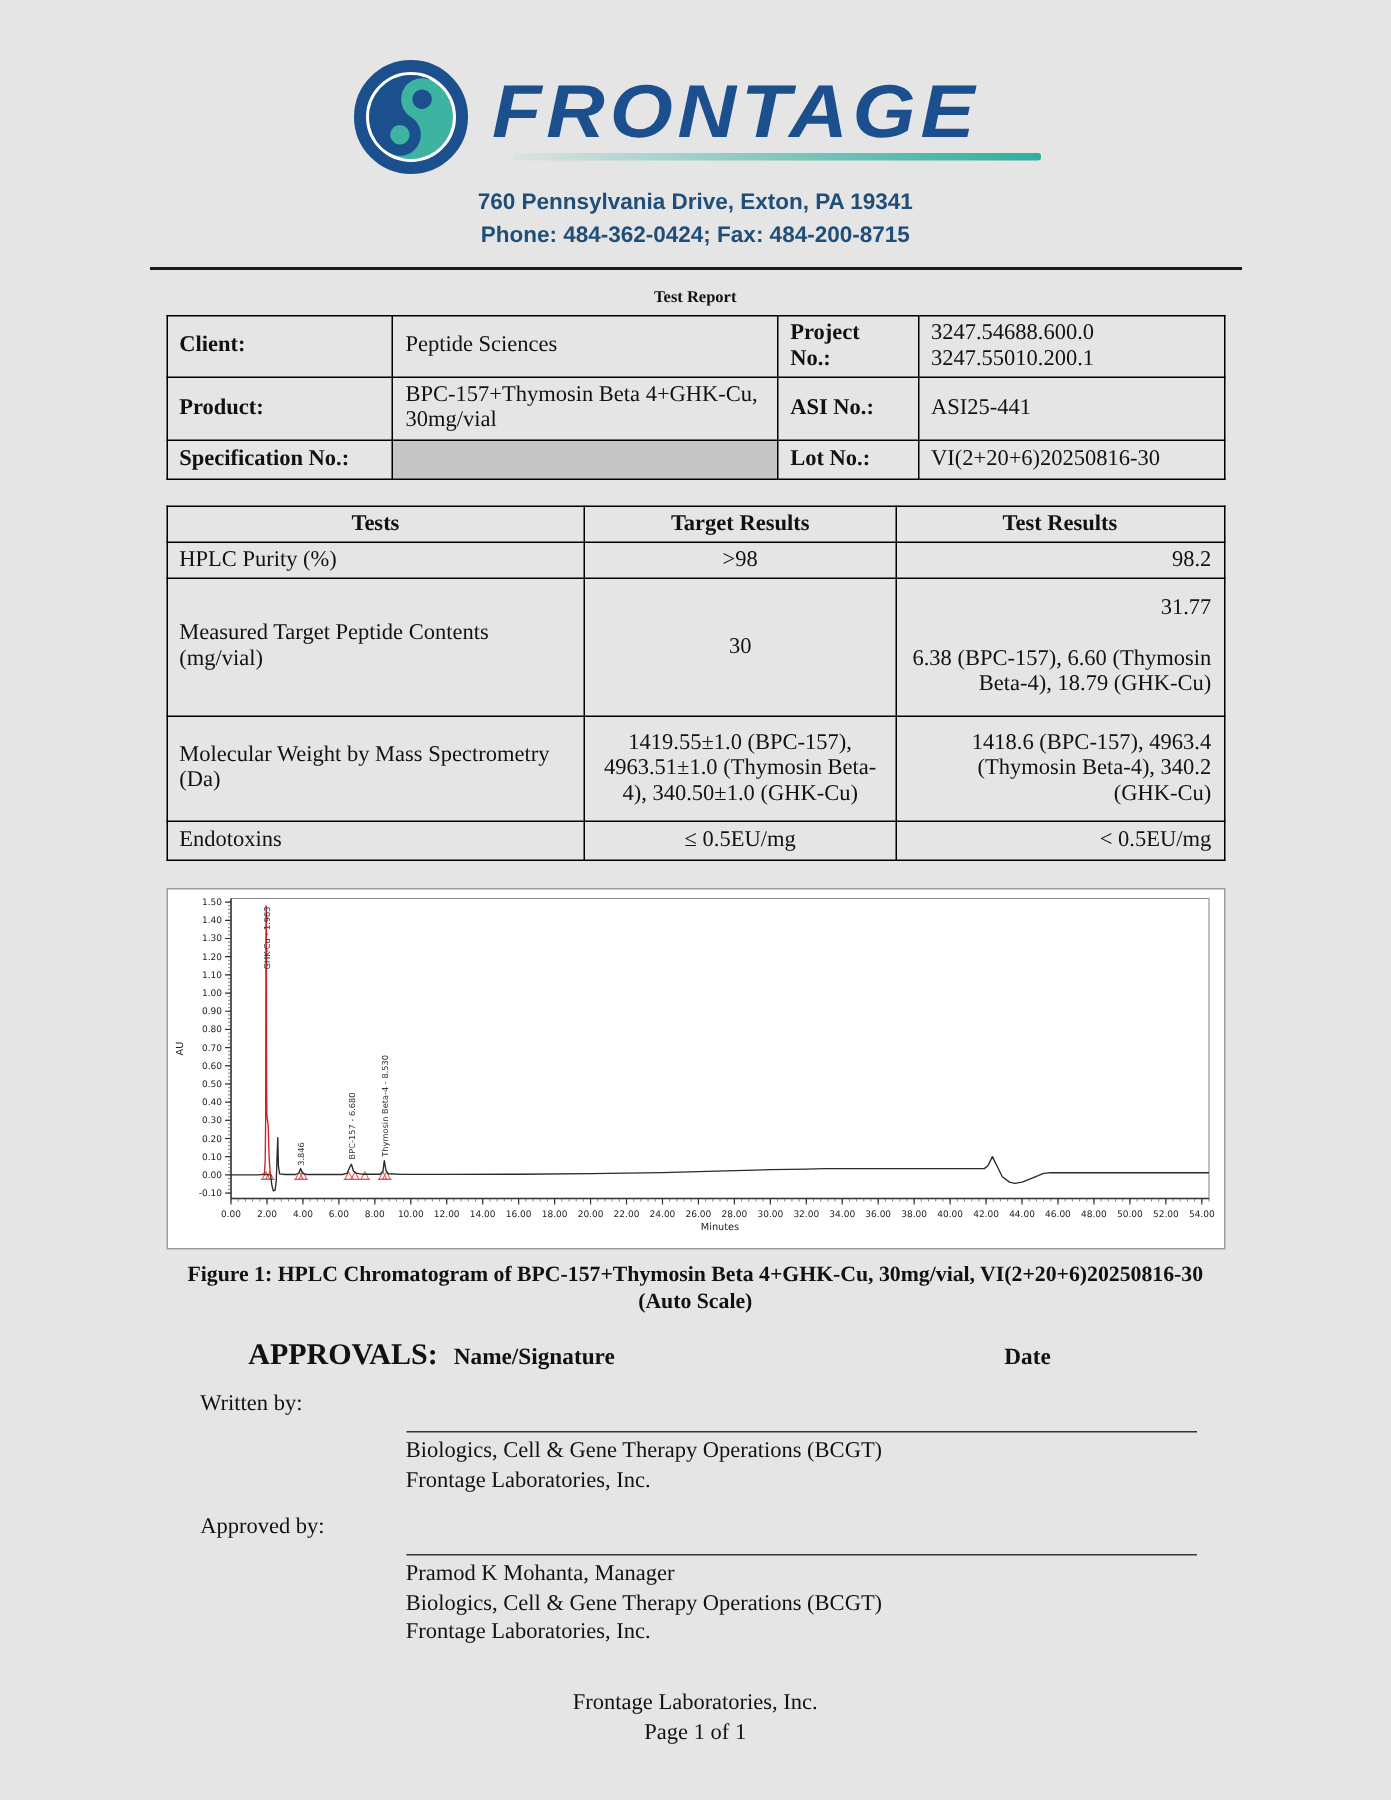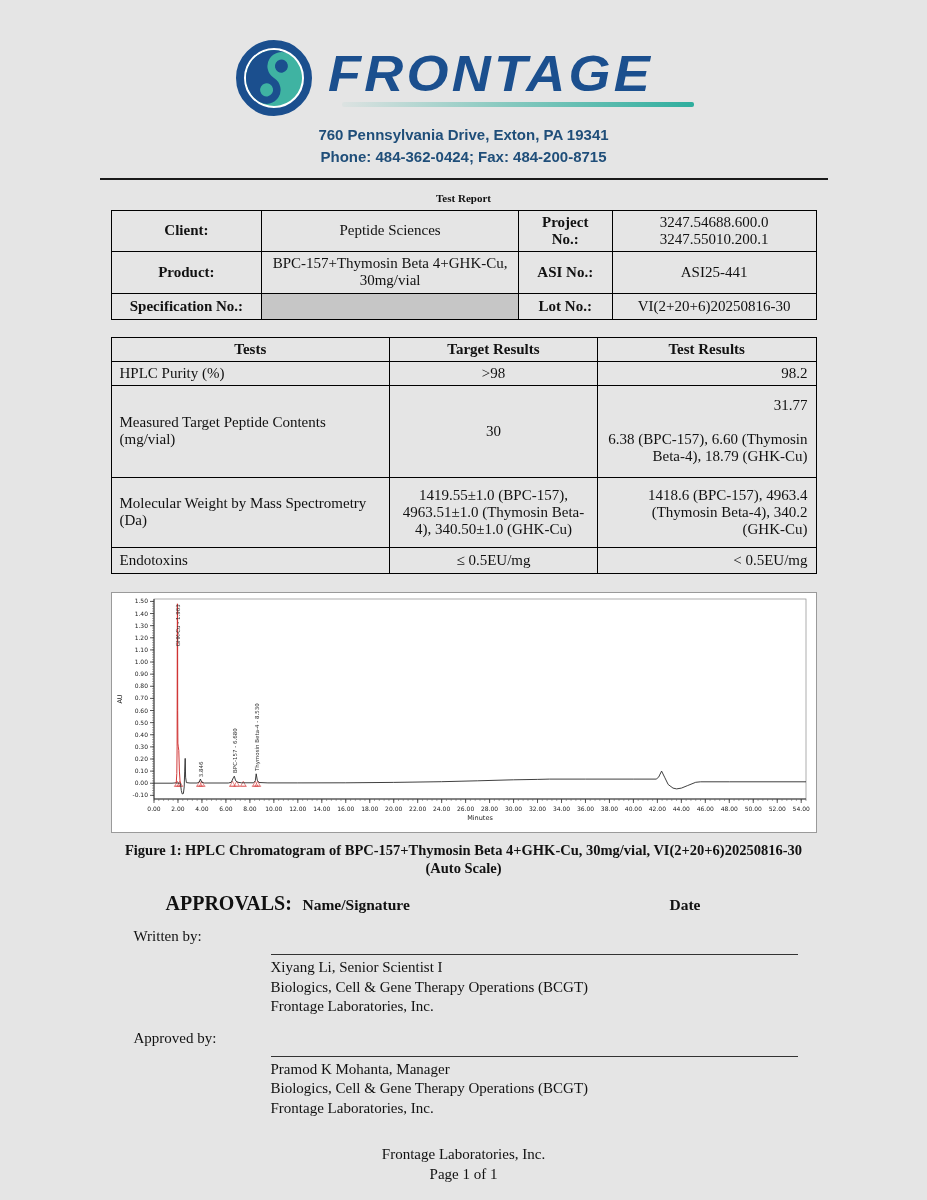--- a/index.html
+++ b/index.html
@@ -25,21 +25,21 @@
   .addr {
     text-align:center; font-family:"Liberation Sans", sans-serif; font-weight:bold;
     font-size:15px; color:#1f4e79; line-height:1.45; margin-top:6px;
   }
   .head-rule { width:728px; margin:10px auto 0 auto; border-top:2px solid #1a1a1a; }
   
   .report-title { text-align:center; font-size:11px; font-weight:bold; margin-top:12px; }
   
   table { border-collapse:collapse; width:706px; margin:6px auto 0 auto; font-size:15px; }
   td, th { border:1px solid #000; padding:3px 8px; vertical-align:middle; }
-  .info-table { margin-top:6px;text-align:center; }
+  .info-table { margin-top:6px; }
   .info-table td.lbl { font-weight:bold; width:151px; }
   .info-table td.val1 { width:257px; }
   .info-table td.lbl2 { font-weight:bold; width:94px; }
   .info-table td.val2 { width:204px; }
   .info-table tr:nth-child(1) td { height:40px; }
   .info-table tr:nth-child(2) td { height:42px; }
   .info-table tr:nth-child(3) td { height:26px; }
   .prelines { white-space:pre-line; }
   .redacted { background:#c6c6c6; }
   .results-table { margin-top:17px; }
@@ -504,21 +504,20 @@
 
   <div class="approvals">
     <div class="appr-head">
       <span class="appr-title">APPROVALS:</span>
       <span class="appr-namesig">Name/Signature</span>
       <span class="appr-date">Date</span>
     </div>
 
     <div class="by-label">Written by:</div>
     <div class="sig-block">
-      <div>Xiyang Li, Senior Scientist I</div>
       <div>Biologics, Cell &amp; Gene Therapy Operations (BCGT)</div>
       <div>Frontage Laboratories, Inc.</div>
     </div>
 
     <div class="by-label">Approved by:</div>
     <div class="sig-block">
       <div>Pramod K Mohanta, Manager</div>
       <div>Biologics, Cell &amp; Gene Therapy Operations (BCGT)</div>
       <div>Frontage Laboratories, Inc.</div>
     </div>

